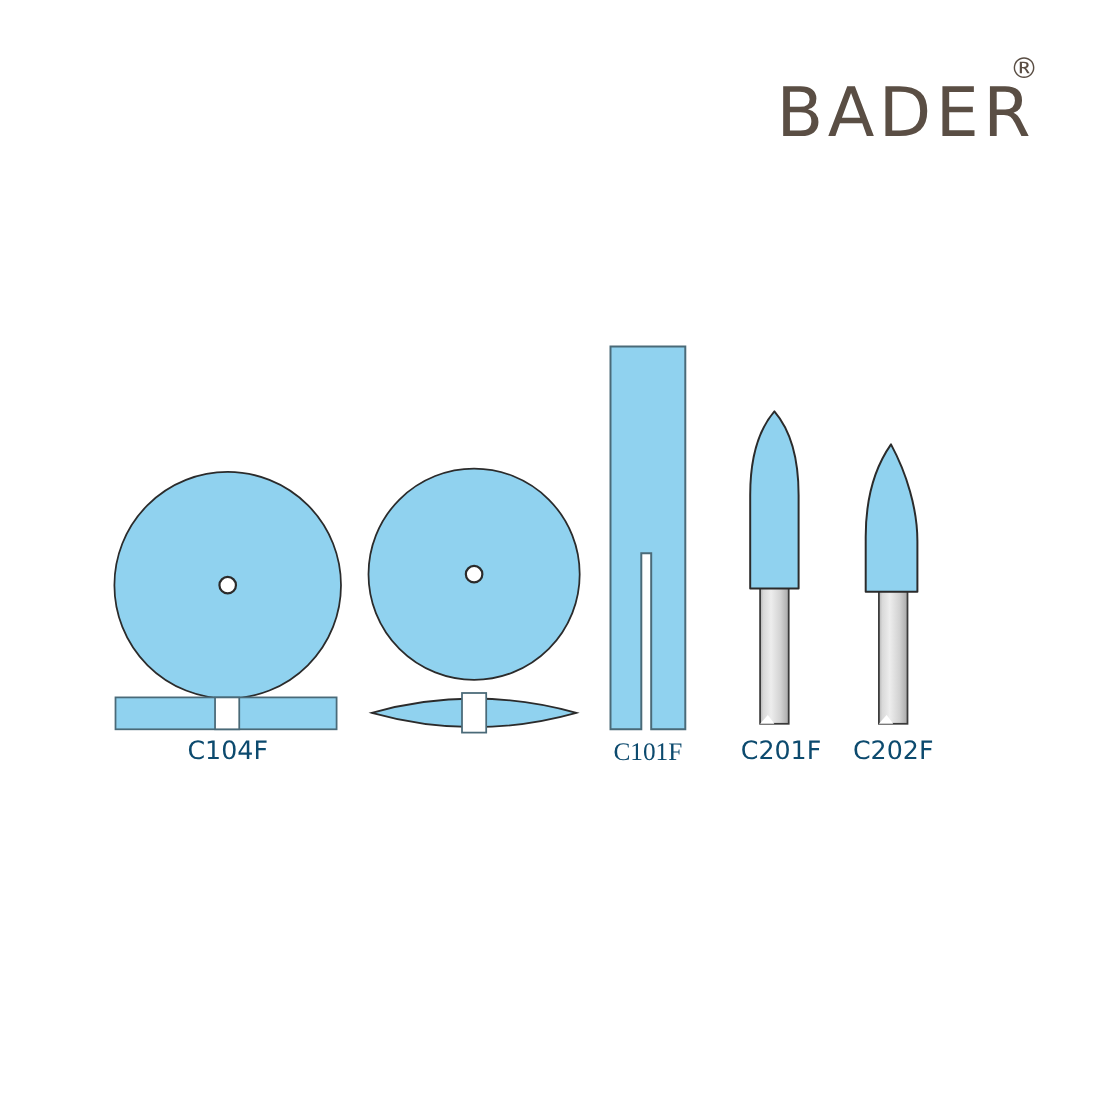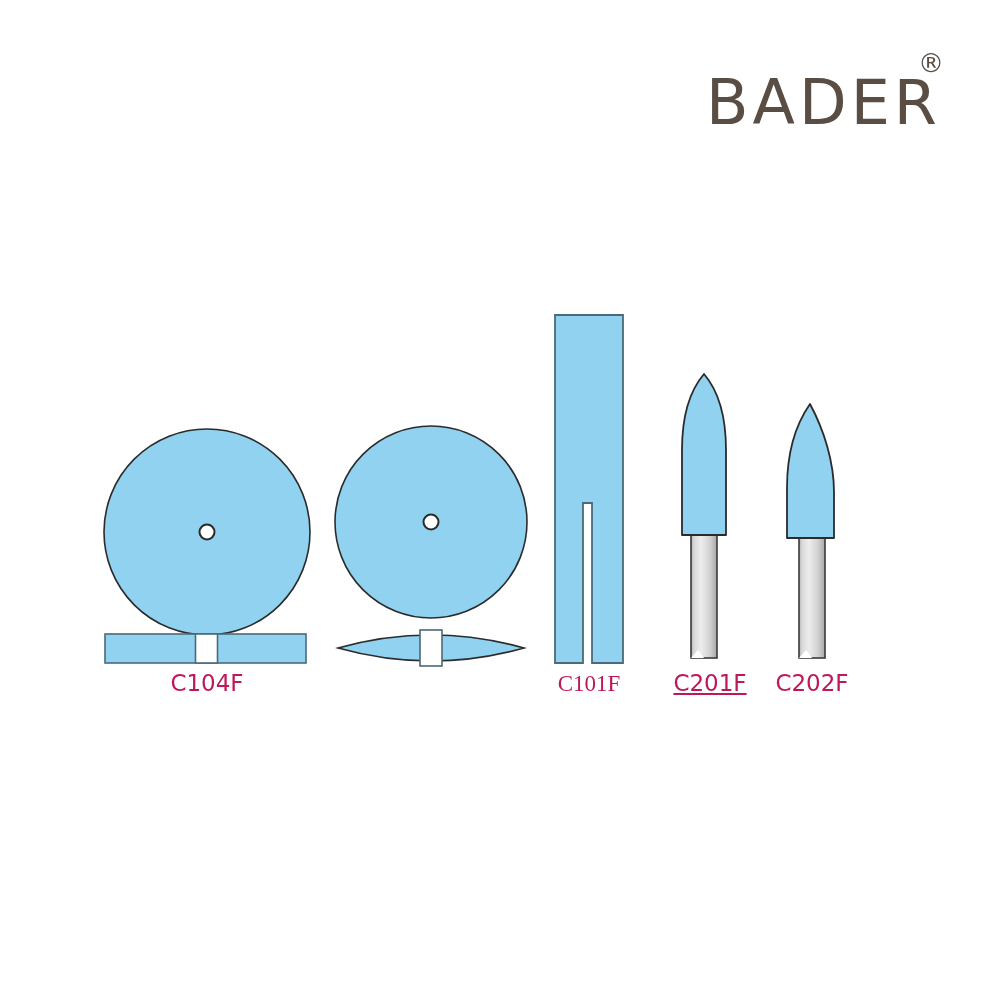--- a/index.html
+++ b/index.html
@@ -54,29 +54,29 @@
     left: 0;
     top: 0;
     width: 1000px;
     height: 1000px;
   }
   
   .caption {
     position: absolute;
     font-family: "DejaVu Sans", sans-serif;
     font-size: 23px;
-    color: #be185d;
+    color: #0c4a6e;
     text-align: center;
     white-space: nowrap;
     line-height: 1;
   }
   .cap-c104 { left: 107px; top: 672px; width: 200px; }
   .cap-c107 { left: 331px; top: 672px; width: 200px; }
   .cap-c101 { left: 529px; top: 672px; width: 120px; font-family: Liberation Serif, serif; }
-  .cap-c201 { left: 650px; top: 672px; width: 120px; text-decoration: underline; }
+  .cap-c201 { left: 650px; top: 672px; width: 120px; }
   .cap-c202 { left: 752px; top: 672px; width: 120px; }
 </style>
 </head>
 <body>
 
 <div id="page">
 
   <div id="brand">
     <div id="brand-wordmark">BADER</div>
     <div id="brand-reg">®</div>

